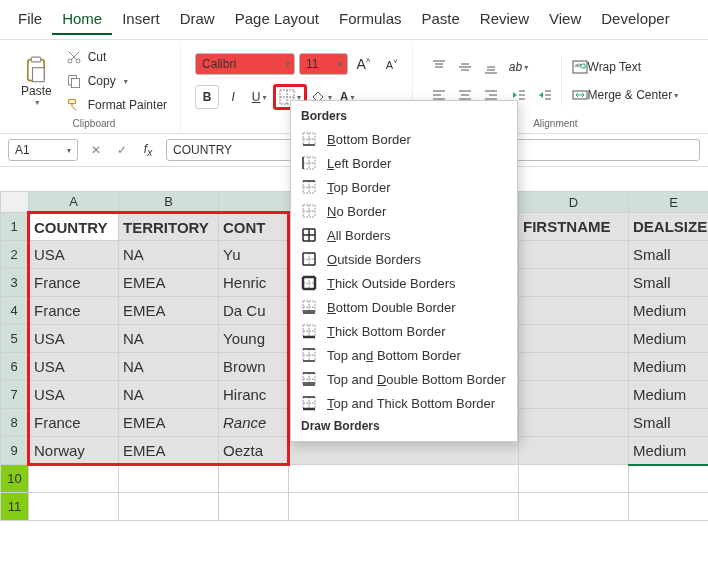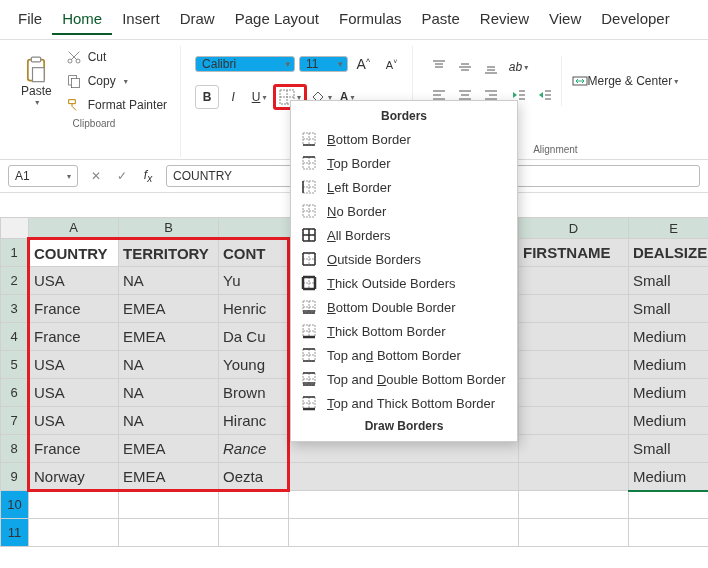--- a/index.html
+++ b/index.html
@@ -4,53 +4,53 @@
 <style>
   * { box-sizing: border-box; margin: 0; padding: 0; }
   body { font-family: "Segoe UI", Arial, sans-serif; font-size: 12px; color: #333; background: #fff; width: 708px; }
   
   .menubar { display: flex; gap: 0; padding: 4px 8px; border-bottom: 1px solid #e0e0e0; }
   .menubar .item { padding: 6px 10px; font-size: 15px; cursor: pointer; }
   .menubar .item.active { color: #0b5a2a; border-bottom: 2px solid #0b5a2a; font-weight: 400; text-underline-offset: 4px;}
   
   .ribbon { display: flex; padding: 6px 8px 2px 8px; border-bottom: 1px solid #ddd; gap: 6px; background: #fff;}
   .group { display: flex; flex-direction: column; align-items: center; border-right: 1px solid #eee; padding: 0 8px;}
-  .group:last-child { border-right: none; gap: 26px;}
+  .group:last-child { border-right: none;}
   .group-content { display: flex; align-items: center; gap: 4px; height: 70px;}
   .group-label { font-size: 10px; color: #666; padding: 2px 0;}
   .btn { display: inline-flex; align-items: center; justify-content: center; border: 1px solid transparent; padding: 3px 5px; border-radius: 3px; cursor: pointer; background: transparent;}
   .btn.framed { border: 1px solid #ccc; background: #fff;}
   .btn.small { width: 24px; height: 24px; padding:0;}
   .dropdown-arrow { font-size: 8px; color: #666; margin-left: 2px;}
   .paste-big { display:flex; flex-direction:column; align-items:center; padding:2px 4px;}
   .paste-big svg { width:28px; height:28px;}
   .clip-actions { display:flex; flex-direction:column; gap:2px; align-items:flex-start;}
   .clip-actions .btn { padding:2px 4px; gap:6px; font-size:12px;}
   .font-row { display:flex; gap:4px; align-items:center;}
-  .font-select { height:16px; border:1px solid #bbb; border-radius:3px; padding:0 28px 0 6px; font-size:12px; background:#0ea5e9; position:relative; display:flex; align-items:center; min-width:100px;}
+  .font-select { height:22px; border:1px solid #bbb; border-radius:3px; padding:0 28px 0 6px; font-size:12px; background:#ef4444; position:relative; display:flex; align-items:center; min-width:100px;}
   .font-select.size { min-width:36px;}
   .font-select::after { content:"▾"; position:absolute; right:4px; font-size:9px; color:#666;}
   .font-tools-row { display:flex; gap:2px; align-items:center; margin-top:4px;}
   .border-red-highlight { border:3px solid #e31b23 !important; border-radius:3px;}
   
   .formula-bar { display:flex; align-items:center; padding:4px 8px; gap:6px; border-bottom:1px solid #ddd;}
   .namebox { width:70px; height:22px; border:1px solid #bbb; border-radius:3px; display:flex; align-items:center; padding:0 6px; font-size:12px; background:#fff;}
   .fx-btns { display:flex; gap:2px;}
   .fx-input { flex:1; height:22px; border:1px solid #bbb; border-radius:3px; padding:0 6px; font-size:12px; background:#fff; display:flex; align-items:center;}
   
   .grid { border-collapse:collapse; table-layout:fixed; width:708px;}
   .grid th, .grid td { border:1px solid #d0d0d0; font-size:15px; padding:2px 4px; text-align:left; height:28px; overflow:hidden; white-space:nowrap;}
   .grid thead th { background:#f7f7f7; text-align:center; font-weight:400; color:#333; height:20px; font-size:13px;}
-  .grid .rowhdr { background:#0ea5e9; text-align:center; font-weight:400; width:28px; font-size:13px;}
+  .grid .rowhdr { background:#84cc16; text-align:center; font-weight:400; width:28px; font-size:13px;}
   .grid .selhdr { background:#d0e0d8;}
   .grid td.sel { background:#e2e2e2;}
   .grid td.hdrcell { font-weight:700; background:#e2e2e2;}
   .grid .corner { background:#f0f0f0;}
   
-  .menu { position:absolute; left:290px; top:100px; width:228px; background:#fff; border:1px solid #ccc; box-shadow:2px 4px 12px rgba(0,0,0,0.2); z-index:10; padding:4px 0;text-align:center;}
+  .menu { position:absolute; left:290px; top:100px; width:228px; background:#fff; border:1px solid #ccc; box-shadow:2px 4px 12px rgba(0,0,0,0.2); z-index:10; padding:4px 0;}
   .menu .section-title { font-weight:700; font-size:12px; padding:4px 10px;}
   .menu .mitem { display:flex; align-items:center; gap:10px; padding:4px 10px; font-size:13px; cursor:pointer;}
   .menu .micon { width:16px; height:16px; display:inline-flex; align-items:center; justify-content:center; color:#444;}
   .menu .micon svg { width:16px; height:16px;}
   .underline-letter { text-decoration: underline;}
   .container { position:relative;}
   .ico { width:16px; height:16px; display:inline-block;}
 </style>
 </head>
 <body>
@@ -232,20 +232,28 @@
                   <path d="M2 8 L6 5 v6 z" fill="#3a7"></path>
                   <line x1="8" y1="4" x2="14" y2="4" stroke="#555"></line>
                   <line x1="8" y1="8" x2="14" y2="8" stroke="#555"></line>
                   <line x1="8" y1="12" x2="14" y2="12" stroke="#555"></line>
                 </svg>
               </div>
         </div>
       </div>
       <div style="width:1px;background:#eee;height:50px;"></div>
       <div style="display:flex; flex-direction:column; gap:4px; align-items:flex-start;">
+        <div class="btn">
+          <svg class="ico" viewBox="0 0 16 16">
+                <rect x="1" y="2" width="14" height="12" fill="none" stroke="#555"></rect>
+                <text x="3" y="8" font-size="6" fill="#555">ab</text>
+                <path d="M10 5 h3 v4 h-3 M10 9 l-2 -2 l2 -2" fill="none" stroke="#2a7"></path>
+              </svg>
+          <span>Wrap Text</span>
+        </div>
         <div class="btn">
           <svg class="ico" viewBox="0 0 16 16">
                 <rect x="1" y="4" width="14" height="8" fill="none" stroke="#555"></rect>
                 <path d="M4 8 h8 M4 8 l2 -2 M4 8 l2 2 M12 8 l-2 -2 M12 8 l-2 2" stroke="#2a7" fill="none"></path>
               </svg>
           <span>Merge &amp; Center</span>
           <span class="dropdown-arrow">▾</span>
         </div>
       </div>
     </div>
@@ -418,38 +426,38 @@
         </div>
         <div class="mitem">
           <span class="micon">
             <svg viewBox="0 0 16 16">
               <line x1="2" y1="2" x2="14" y2="2" stroke="#999" stroke-dasharray="2,1"></line>
               <line x1="2" y1="14" x2="14" y2="14" stroke="#999" stroke-dasharray="2,1"></line>
               <line x1="2" y1="2" x2="2" y2="14" stroke="#999" stroke-dasharray="2,1"></line>
               <line x1="14" y1="2" x2="14" y2="14" stroke="#999" stroke-dasharray="2,1"></line>
               <line x1="8" y1="2" x2="8" y2="14" stroke="#999" stroke-dasharray="2,1"></line>
               <line x1="2" y1="8" x2="14" y2="8" stroke="#999" stroke-dasharray="2,1"></line>
+              <line x1="2" y1="2" x2="2" y2="14" stroke="#333" stroke-width="1.5"></line>
+            </svg>
+          </span>
+          <span><span><span class="underline-letter">L</span>eft Border</span></span>
+        </div>
+        <div class="mitem">
+          <span class="micon">
+            <svg viewBox="0 0 16 16">
+              <line x1="2" y1="2" x2="14" y2="2" stroke="#999" stroke-dasharray="2,1"></line>
+              <line x1="2" y1="14" x2="14" y2="14" stroke="#999" stroke-dasharray="2,1"></line>
+              <line x1="2" y1="2" x2="2" y2="14" stroke="#999" stroke-dasharray="2,1"></line>
+              <line x1="14" y1="2" x2="14" y2="14" stroke="#999" stroke-dasharray="2,1"></line>
+              <line x1="8" y1="2" x2="8" y2="14" stroke="#999" stroke-dasharray="2,1"></line>
+              <line x1="2" y1="8" x2="14" y2="8" stroke="#999" stroke-dasharray="2,1"></line>
               <line x1="2" y1="2" x2="14" y2="2" stroke="#333" stroke-width="1.5"></line>
             </svg>
           </span>
           <span><span><span class="underline-letter">T</span>op Border</span></span>
-        </div>
-        <div class="mitem">
-          <span class="micon">
-            <svg viewBox="0 0 16 16">
-              <line x1="2" y1="2" x2="14" y2="2" stroke="#999" stroke-dasharray="2,1"></line>
-              <line x1="2" y1="14" x2="14" y2="14" stroke="#999" stroke-dasharray="2,1"></line>
-              <line x1="2" y1="2" x2="2" y2="14" stroke="#999" stroke-dasharray="2,1"></line>
-              <line x1="14" y1="2" x2="14" y2="14" stroke="#999" stroke-dasharray="2,1"></line>
-              <line x1="8" y1="2" x2="8" y2="14" stroke="#999" stroke-dasharray="2,1"></line>
-              <line x1="2" y1="8" x2="14" y2="8" stroke="#999" stroke-dasharray="2,1"></line>
-              <line x1="2" y1="2" x2="2" y2="14" stroke="#333" stroke-width="1.5"></line>
-            </svg>
-          </span>
-          <span><span><span class="underline-letter">L</span>eft Border</span></span>
         </div>
         <div class="mitem">
           <span class="micon">
             <svg viewBox="0 0 16 16">
               <line x1="2" y1="2" x2="14" y2="2" stroke="#999" stroke-dasharray="2,1"></line>
               <line x1="2" y1="14" x2="14" y2="14" stroke="#999" stroke-dasharray="2,1"></line>
               <line x1="2" y1="2" x2="2" y2="14" stroke="#999" stroke-dasharray="2,1"></line>
               <line x1="14" y1="2" x2="14" y2="14" stroke="#999" stroke-dasharray="2,1"></line>
               <line x1="8" y1="2" x2="8" y2="14" stroke="#999" stroke-dasharray="2,1"></line>
               <line x1="2" y1="8" x2="14" y2="8" stroke="#999" stroke-dasharray="2,1"></line>

